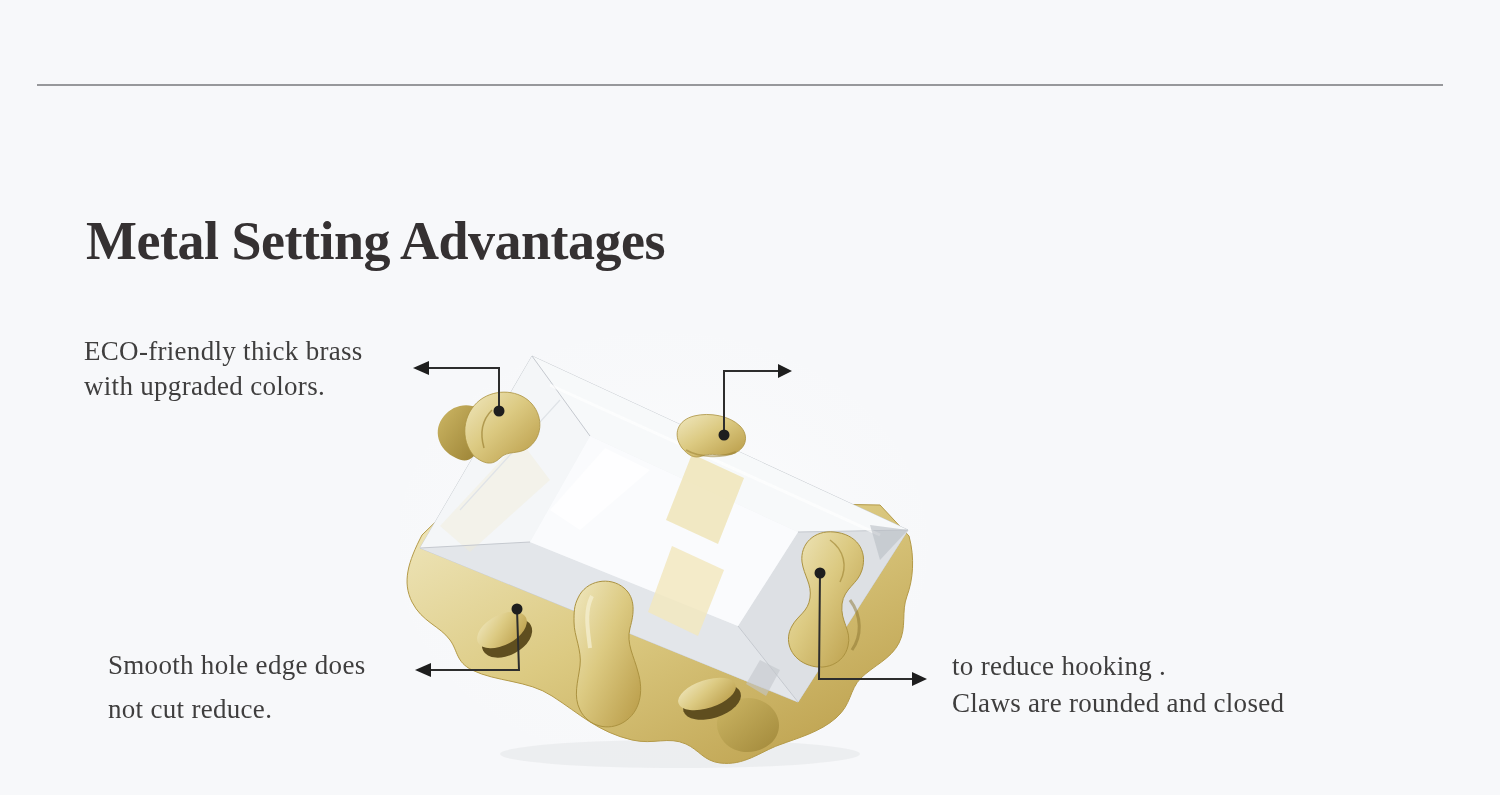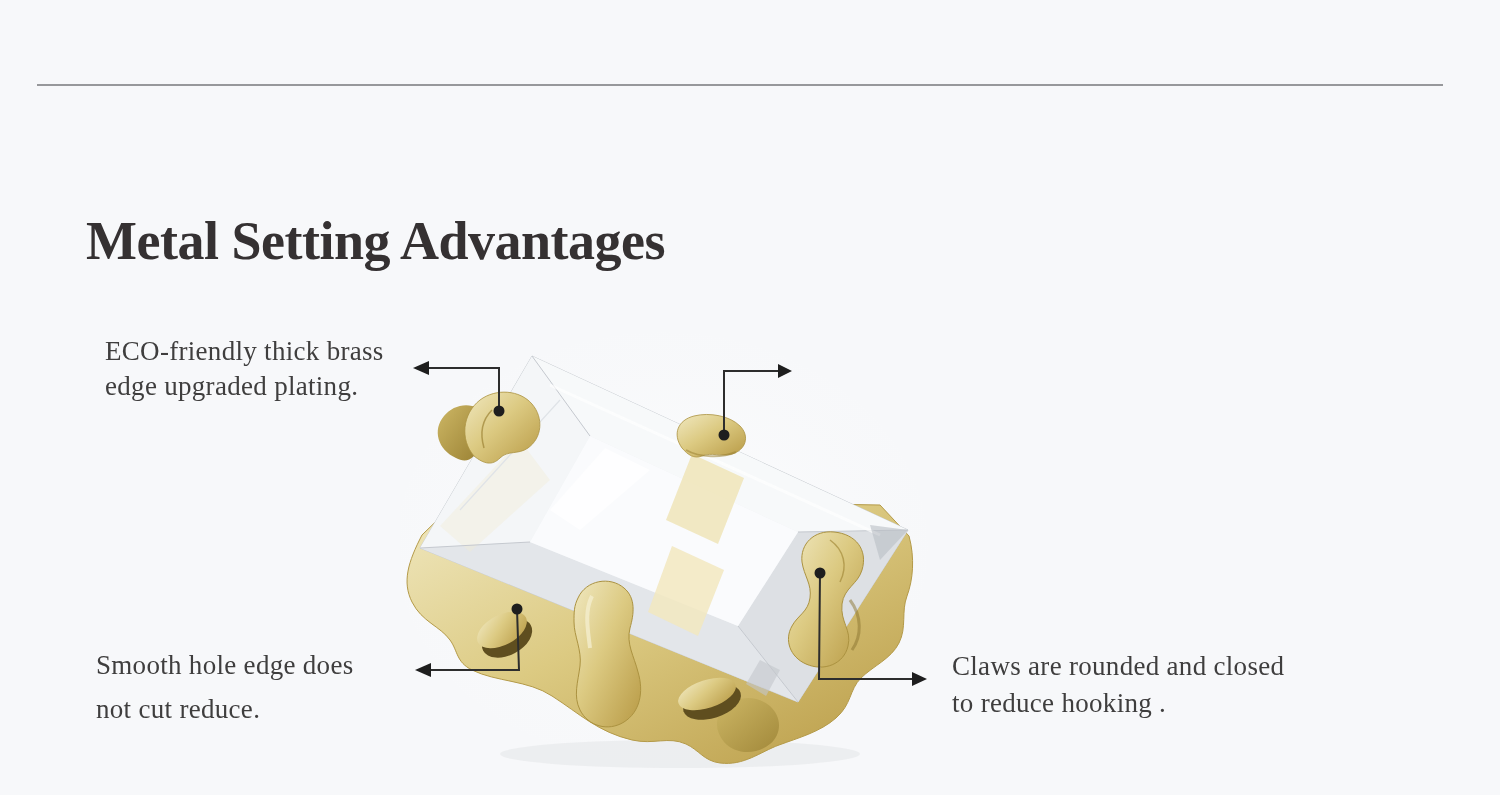--- a/index.html
+++ b/index.html
@@ -17,23 +17,23 @@
     position:absolute;left:86px;top:166px;
     font-size:54px;font-weight:700;color:#353132;letter-spacing:-0.5px;
     white-space:nowrap;
     margin-top:44px;
   }
   .callout{
     position:absolute;font-size:27px;letter-spacing:0.3px;color:#3f3e3e;
     white-space:nowrap;
   }
   .callout .line{display:block;}
-  .callout-eco{left:105px;top:334px;line-height:35px;}
+  .callout-eco{left:84px;top:334px;line-height:35px;}
   .callout-colors{left:806px;top:341px;line-height:35px;}
-  .callout-hole{left:96px;top:643px;line-height:44px;}
+  .callout-hole{left:108px;top:643px;line-height:44px;}
   .callout-claws{left:952px;top:648px;line-height:37px;}
   .overlay,.product{position:absolute;pointer-events:none;}
   .product{left:400px;top:330px;}
   .overlay{left:0;top:0;}
 </style>
 </head>
 <body>
 
 <div class="divider"></div>
 
@@ -130,27 +130,27 @@
     <polygon points="927,679 912,672 912,686"></polygon>
     <circle cx="499" cy="411" r="5.5"></circle>
     <circle cx="724" cy="435" r="5.5"></circle>
     <circle cx="517" cy="609" r="5.5"></circle>
     <circle cx="820" cy="573" r="5.5"></circle>
   </g>
 </svg>
 
 <div class="callout callout-eco">
   <span class="line">ECO-friendly thick brass</span>
-  <span class="line">edge upgraded plating.</span>
+  <span class="line">with upgraded colors.</span>
 </div>
 
 <div class="callout callout-colors">
 </div>
 
 <div class="callout callout-hole">
   <span class="line">Smooth hole edge does</span>
   <span class="line">not cut reduce.</span>
 </div>
 
 <div class="callout callout-claws">
+  <span class="line">to reduce hooking .</span>
   <span class="line">Claws are rounded and closed</span>
-  <span class="line">to reduce hooking .</span>
 </div>
 
 </body></html>

